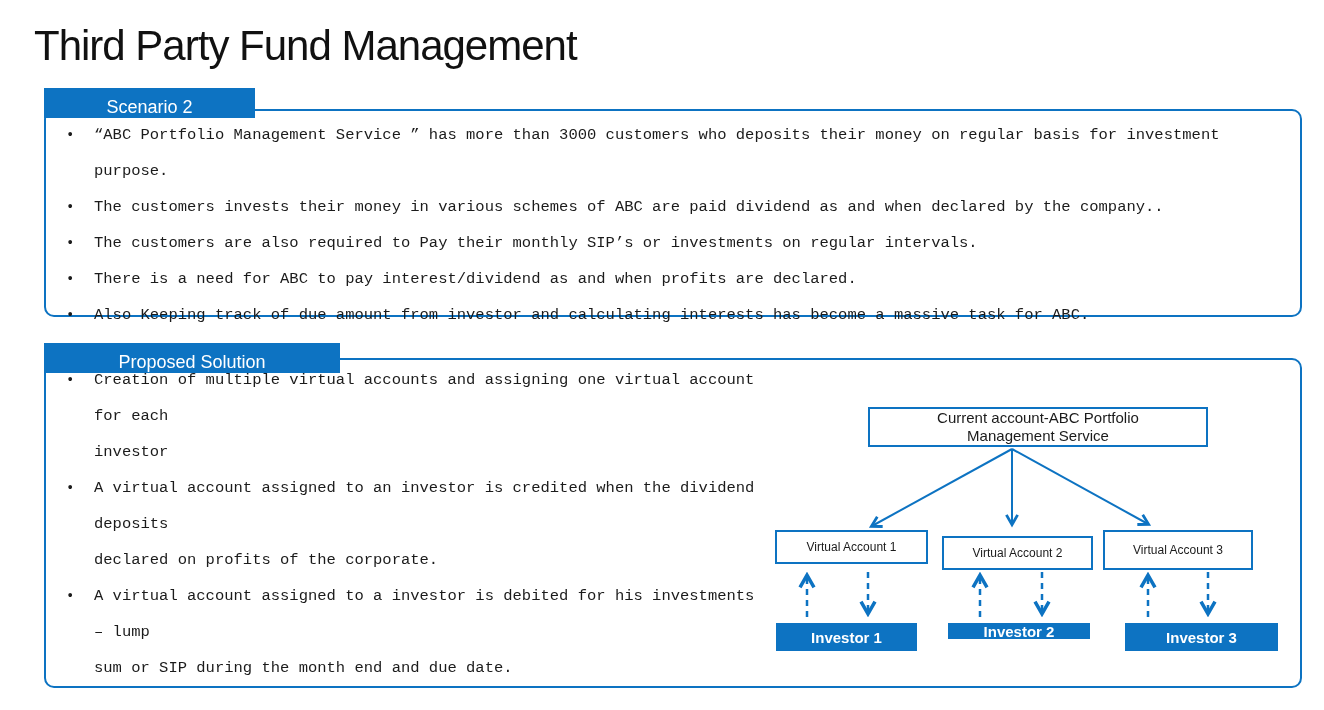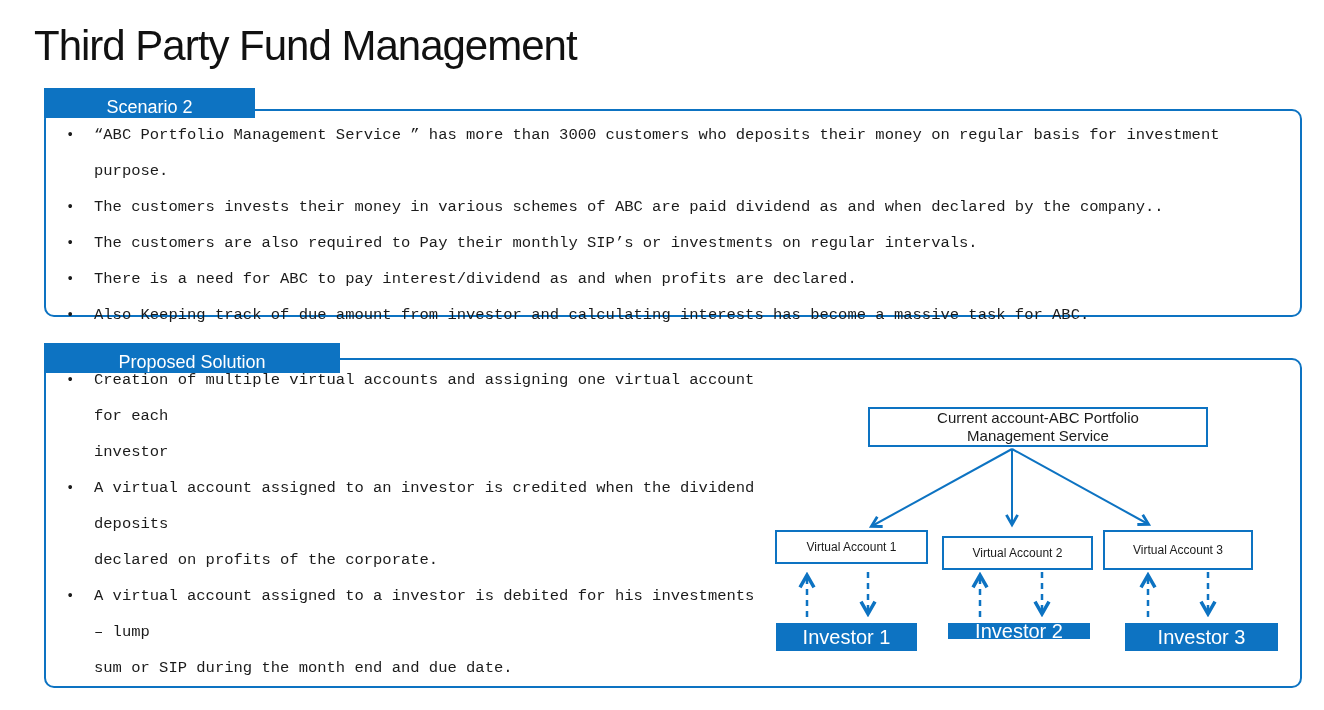--- a/index.html
+++ b/index.html
@@ -75,22 +75,23 @@
   }
   .dbox.root{left:100px;top:9px;width:340px;height:40px;font-size:15px;line-height:18px;white-space:pre-line;}
   .dbox.va1{left:7px;  top:132px;width:153px;height:34px;}
   .dbox.va2{left:174px;top:138px;width:151px;height:34px;}
   .dbox.va3{left:335px;top:132px;width:150px;height:40px;}
   .ibox{
     position:absolute;
     background:var(--accent);
     color:#ffffff;
     display:flex;align-items:center;justify-content:center;
-    font-size:20px;
+    font-size:15px;
     box-sizing:border-box;
+    font-weight:bold;
   }
   .ibox.i1{left:8px;  top:225px;width:141px;height:28px;}
   .ibox.i2{left:180px;top:225px;width:142px;height:16px;}
   .ibox.i3{left:357px;top:225px;width:153px;height:28px;}
 </style>
 </head>
 <body>
 
 <div class="slide">
 

